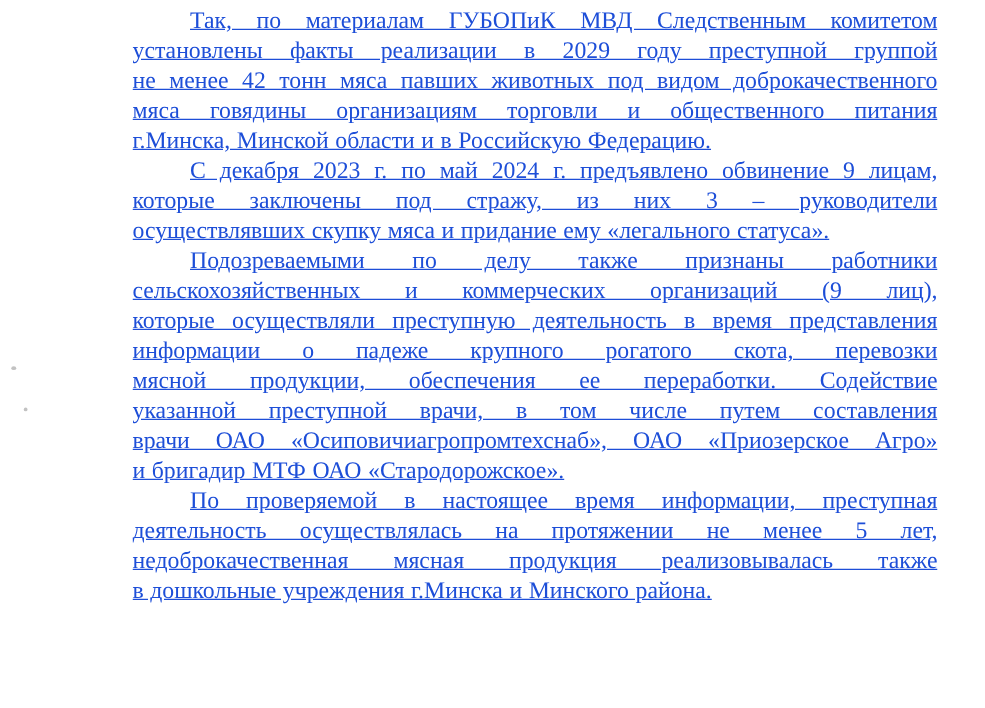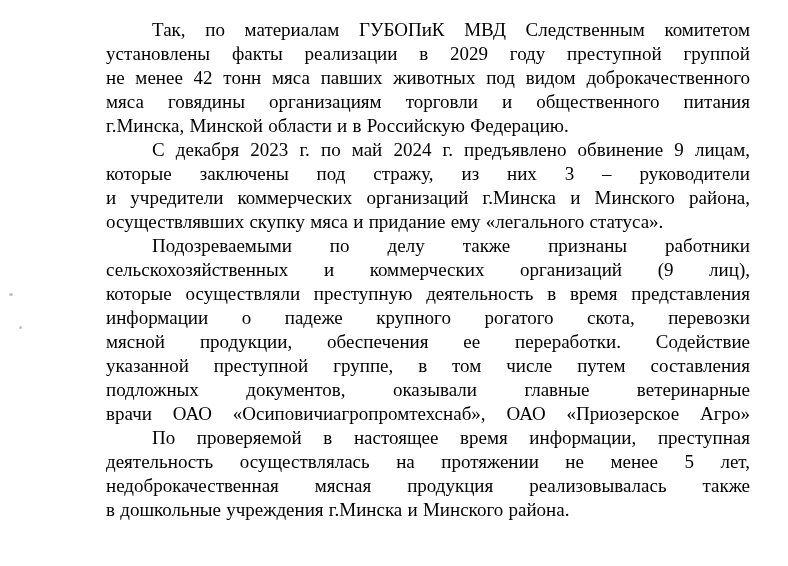--- a/index.html
+++ b/index.html
@@ -11,25 +11,26 @@
     position: relative;
     width: 788px;
     height: 566px;
     background: #ffffff;
     overflow: hidden;
     font-family: "Liberation Serif", "DejaVu Serif", serif;
   }
   .text-block {
     position: absolute;
     left: 106px;
-    top: 18px;
+    top: 5px;
     width: 644px;
-    color: #000000;
+    color: #1d4ed8;
     font-size: 19px;
     line-height: 24px;
+    text-decoration: underline;
     -webkit-font-smoothing: antialiased;
   }
   .para {
     margin: 0;
     padding: 0;
   }
   .line {
     display: block;
     width: 100%;
     height: 24px;
@@ -67,33 +68,32 @@
       <span class="line indent">Так, по материалам ГУБОПиК МВД Следственным комитетом</span>
       <span class="line">установлены факты реализации в 2029 году преступной группой</span>
       <span class="line">не менее 42 тонн мяса павших животных под видом доброкачественного</span>
       <span class="line">мяса говядины организациям торговли и общественного питания</span>
       <span class="line last">г.Минска, Минской области и в Российскую Федерацию.</span>
     </div>
 
     <div class="para">
       <span class="line indent">С декабря 2023 г. по май 2024 г. предъявлено обвинение 9 лицам,</span>
       <span class="line">которые заключены под стражу, из них 3 – руководители</span>
-      <span class="line">и учредители коммерческих организаций г.Минска и Минского района,</span>
       <span class="line last">осуществлявших скупку мяса и придание ему «легального статуса».</span>
     </div>
 
     <div class="para">
       <span class="line indent">Подозреваемыми по делу также признаны работники</span>
       <span class="line">сельскохозяйственных и коммерческих организаций (9 лиц),</span>
       <span class="line">которые осуществляли преступную деятельность в время представления</span>
       <span class="line">информации о падеже крупного рогатого скота, перевозки</span>
       <span class="line">мясной продукции, обеспечения ее переработки. Содействие</span>
-      <span class="line">указанной преступной группе, в том числе путем составления</span>
-      <span class="line">подложных документов, оказывали главные ветеринарные</span>
+      <span class="line">указанной преступной врачи, в том числе путем составления</span>
       <span class="line">врачи ОАО «Осиповичиагропромтехснаб», ОАО «Приозерское Агро»</span>
+      <span class="line last">и бригадир МТФ ОАО «Стародорожское».</span>
     </div>
 
     <div class="para">
       <span class="line indent">По проверяемой в настоящее время информации, преступная</span>
       <span class="line">деятельность осуществлялась на протяжении не менее 5 лет,</span>
       <span class="line">недоброкачественная мясная продукция реализовывалась также</span>
       <span class="line last">в дошкольные учреждения г.Минска и Минского района.</span>
     </div>
 
   </div>

